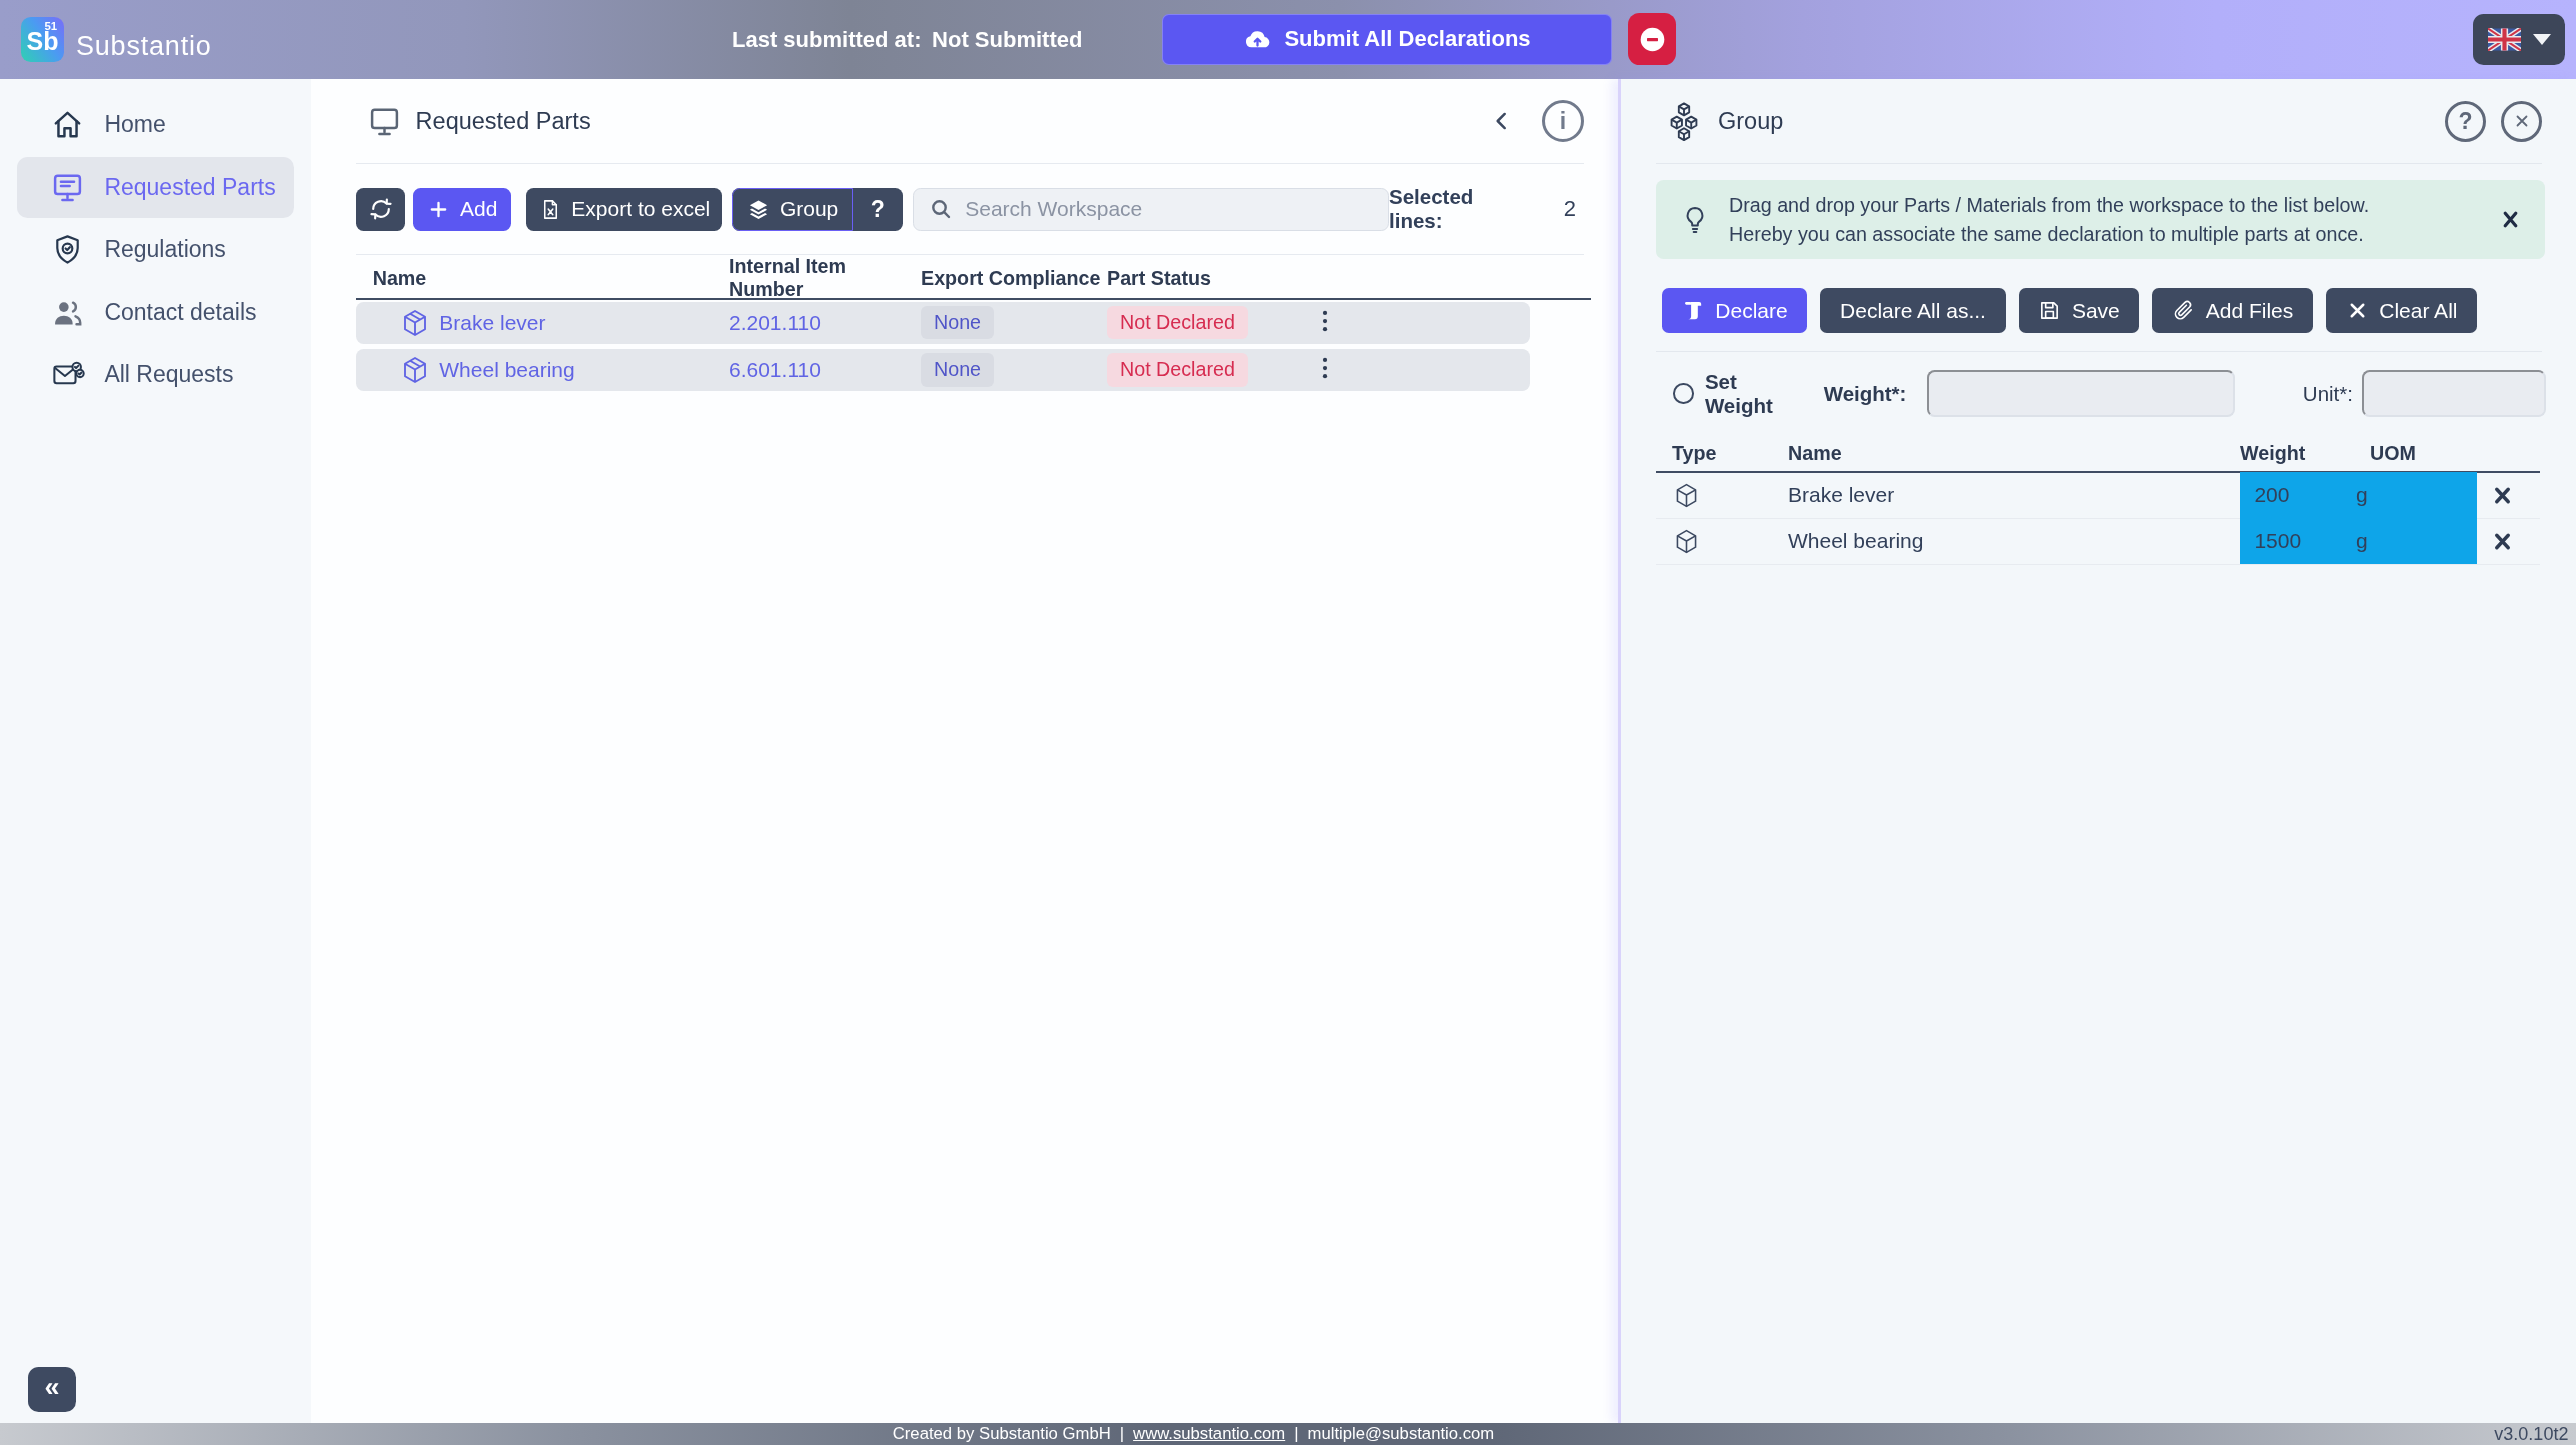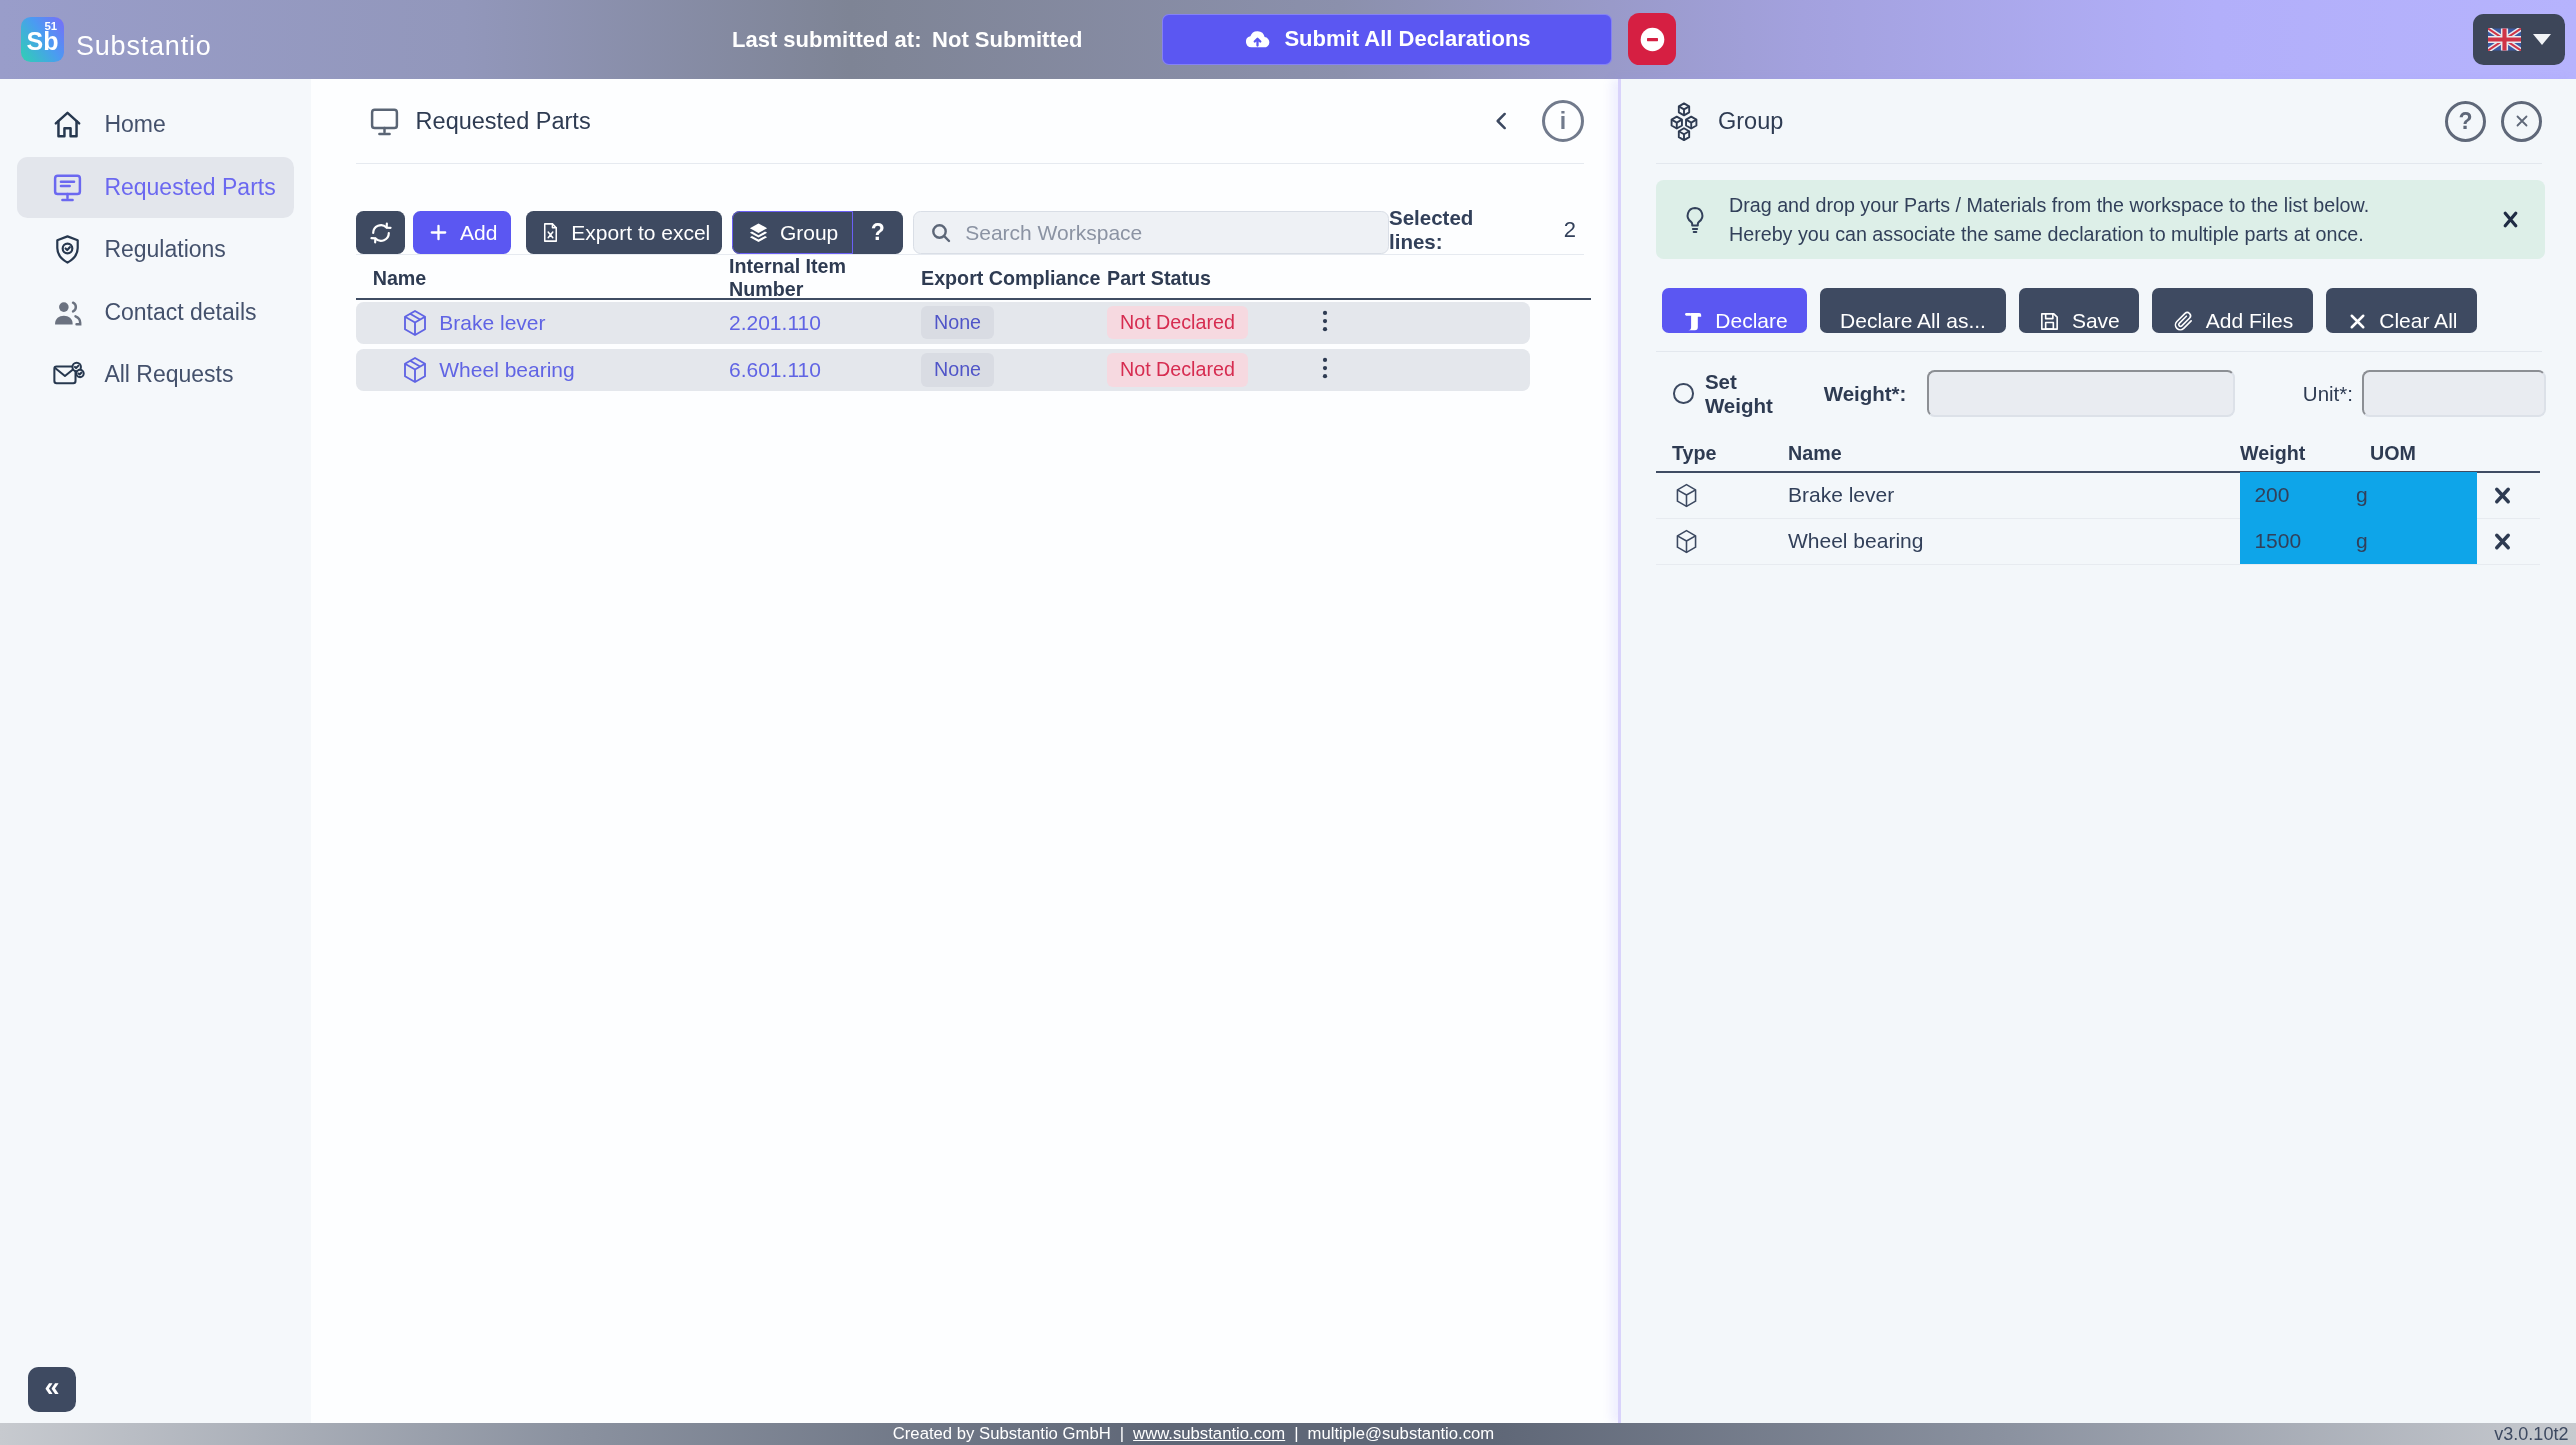--- a/index.html
+++ b/index.html
@@ -71,21 +71,21 @@
   .main-header .htitle{ margin-left:13.6px; font-size:23.5px; font-weight:500; color:#2e3b52;}
   .hdr-right{ margin-left:auto; display:flex; align-items:center; gap:27px;}
   .chev{ width:26px; height:26px; color:#3c4961; cursor:pointer;}
   .circle-icon{
     width:42px; height:42px; border-radius:50%; border:3px solid #717a8c; color:#717a8c;
     display:flex; align-items:center; justify-content:center; font-size:23px; font-weight:600; cursor:pointer; background:transparent;
   }
   .rule{ margin:0 34px 0 45px; border-bottom:1.5px solid #e6eaf0;}
 
   
-  .toolbar{ height:90px; display:flex; align-items:flex-end; padding:0 42px 0 45px;}
+  .toolbar{ height:90px; display:flex; align-items:center; padding:0 42px 0 45px;}
   .tb-btn{
     height:43px; border-radius:7.6px; background:#3e4a61; color:#fff; font-size:21px; font-weight:500;
     display:flex; align-items:center; justify-content:center; gap:9.8px; cursor:pointer; border:none;
   }
   .tb-icon{ width:49px; flex:none;}
   .tb-add{ width:99px; margin-left:8.3px; background:#5b57f2;}
   .tb-export{ width:198px; margin-left:15px;}
   .group-wrap{ margin-left:9.8px; display:flex; height:43px; border-radius:7.6px; background:#3e4a61; overflow:hidden;}
   .group-seg{ width:122px; height:43px; display:flex; align-items:center; justify-content:center; gap:9.8px;
     color:#fff; font-size:21px; font-weight:500; border:1.5px solid #6a5ff5; border-radius:7.6px 0 0 7.6px; cursor:pointer;}
@@ -133,21 +133,21 @@
   .infobox{
     margin:16px 31px 0 35px; min-height:71px; background:#ddefe8; border-radius:7.6px;
     display:flex; align-items:center; padding:10.6px 23px;
   }
   .infobox .bulb{ width:32px; height:32px; color:#32405a; flex:none;}
   .infobox .msg{ margin-left:18px; width:697px; font-size:19.7px; line-height:29px; color:#32405a;}
   .infobox .ib-close{ margin-left:auto; width:23px; height:23px; color:#1f2c44; cursor:pointer;}
   .panel-buttons{ margin:29px 30px 0 41px; display:flex; gap:13px;}
   .p-btn{
     height:45px; border-radius:6.8px; background:#3e4a61; color:#fff; font-size:21px; font-weight:500;
-    display:flex; align-items:flex-end; justify-content:center; gap:10.6px; padding:0 19.7px; border:none; cursor:pointer;
+    display:flex; align-items:center; justify-content:center; gap:10.6px; padding:0 19.7px; border:none; cursor:pointer;
   }
   .p-btn .bicon{ width:23px; height:23px; flex:none;}
   .p-btn.primary{ background:#5b57f2;}
   .rule2.mt{ margin-top:17.4px;}
   .weight-row{ margin:18px 30px 0 52px; display:flex; align-items:center; height:48px;}
   .radio{ width:20.5px; height:20.5px; border-radius:50%; border:2.3px solid #3c4961; background:transparent; flex:none; cursor:pointer;}
   .weight-row .sw{ margin-left:11.4px; font-size:20.5px; font-weight:700; color:#2e3b52;}
   .weight-row .wl{ margin-left:18px; font-size:20.5px; font-weight:700; color:#2e3b52;}
   .field{
     height:47px; border-radius:7.6px; background:#e9ecf1; border:1.5px solid #dcе1e8; border-color:#dce1e8;

